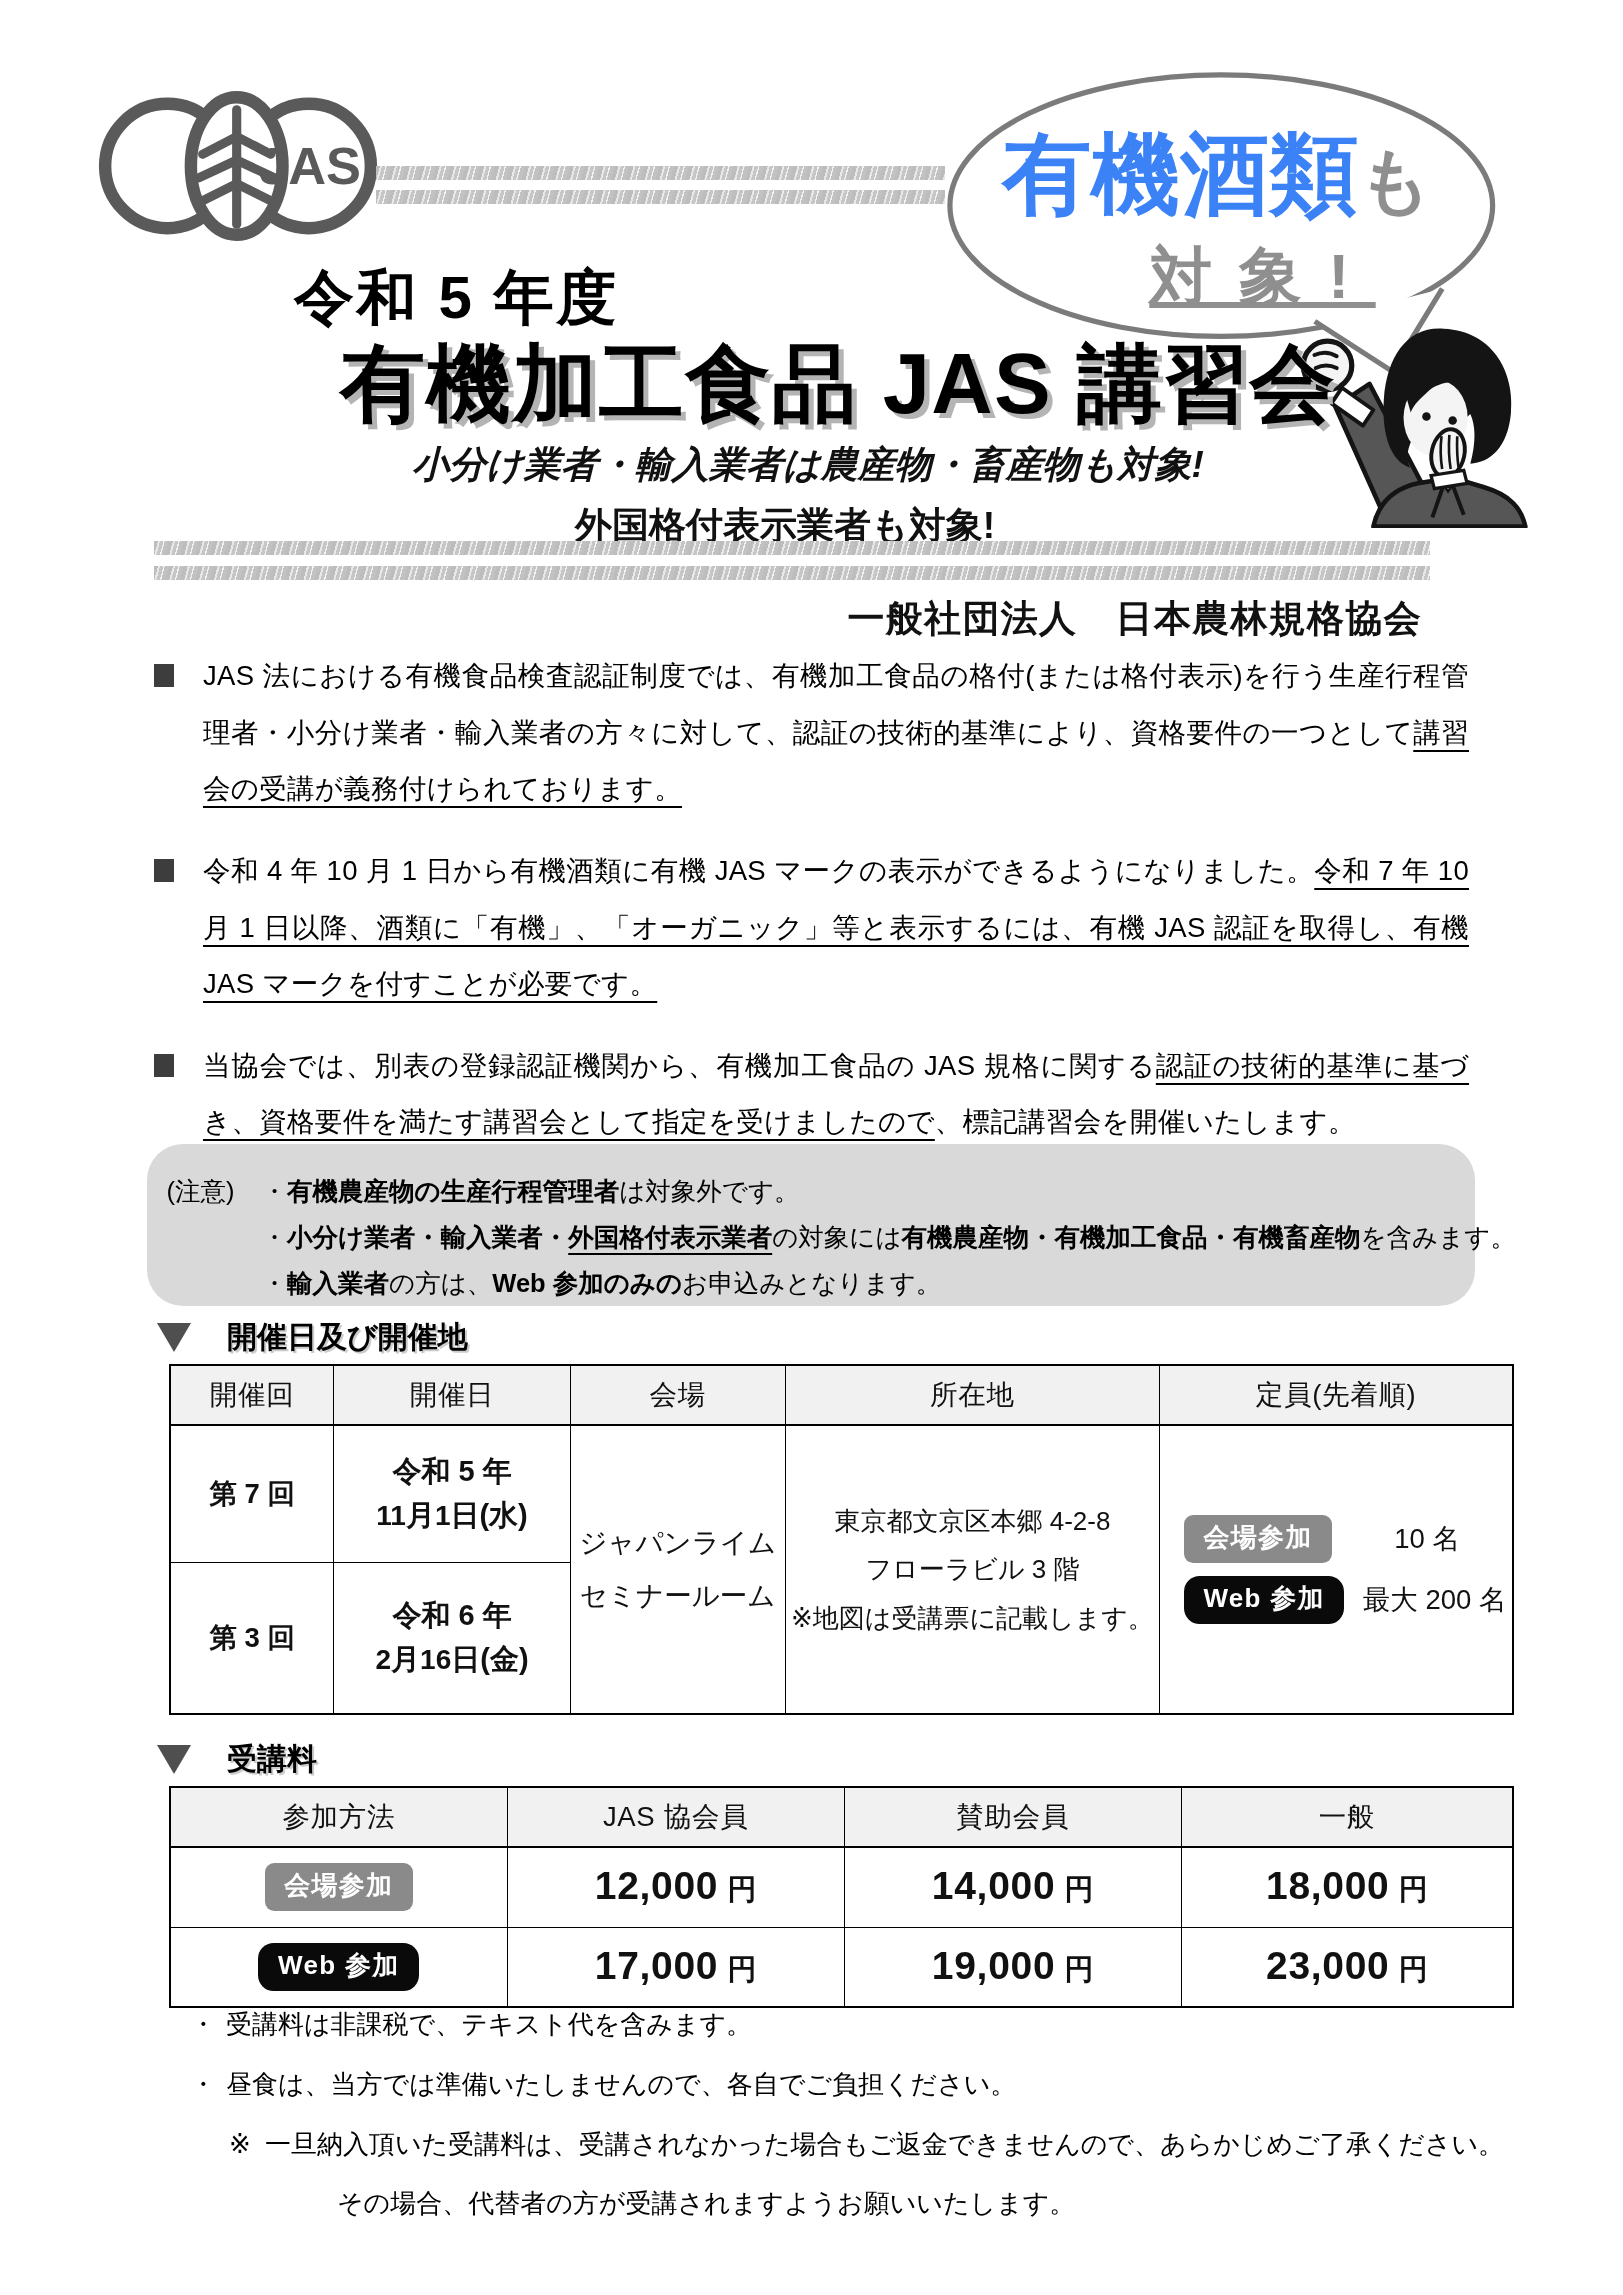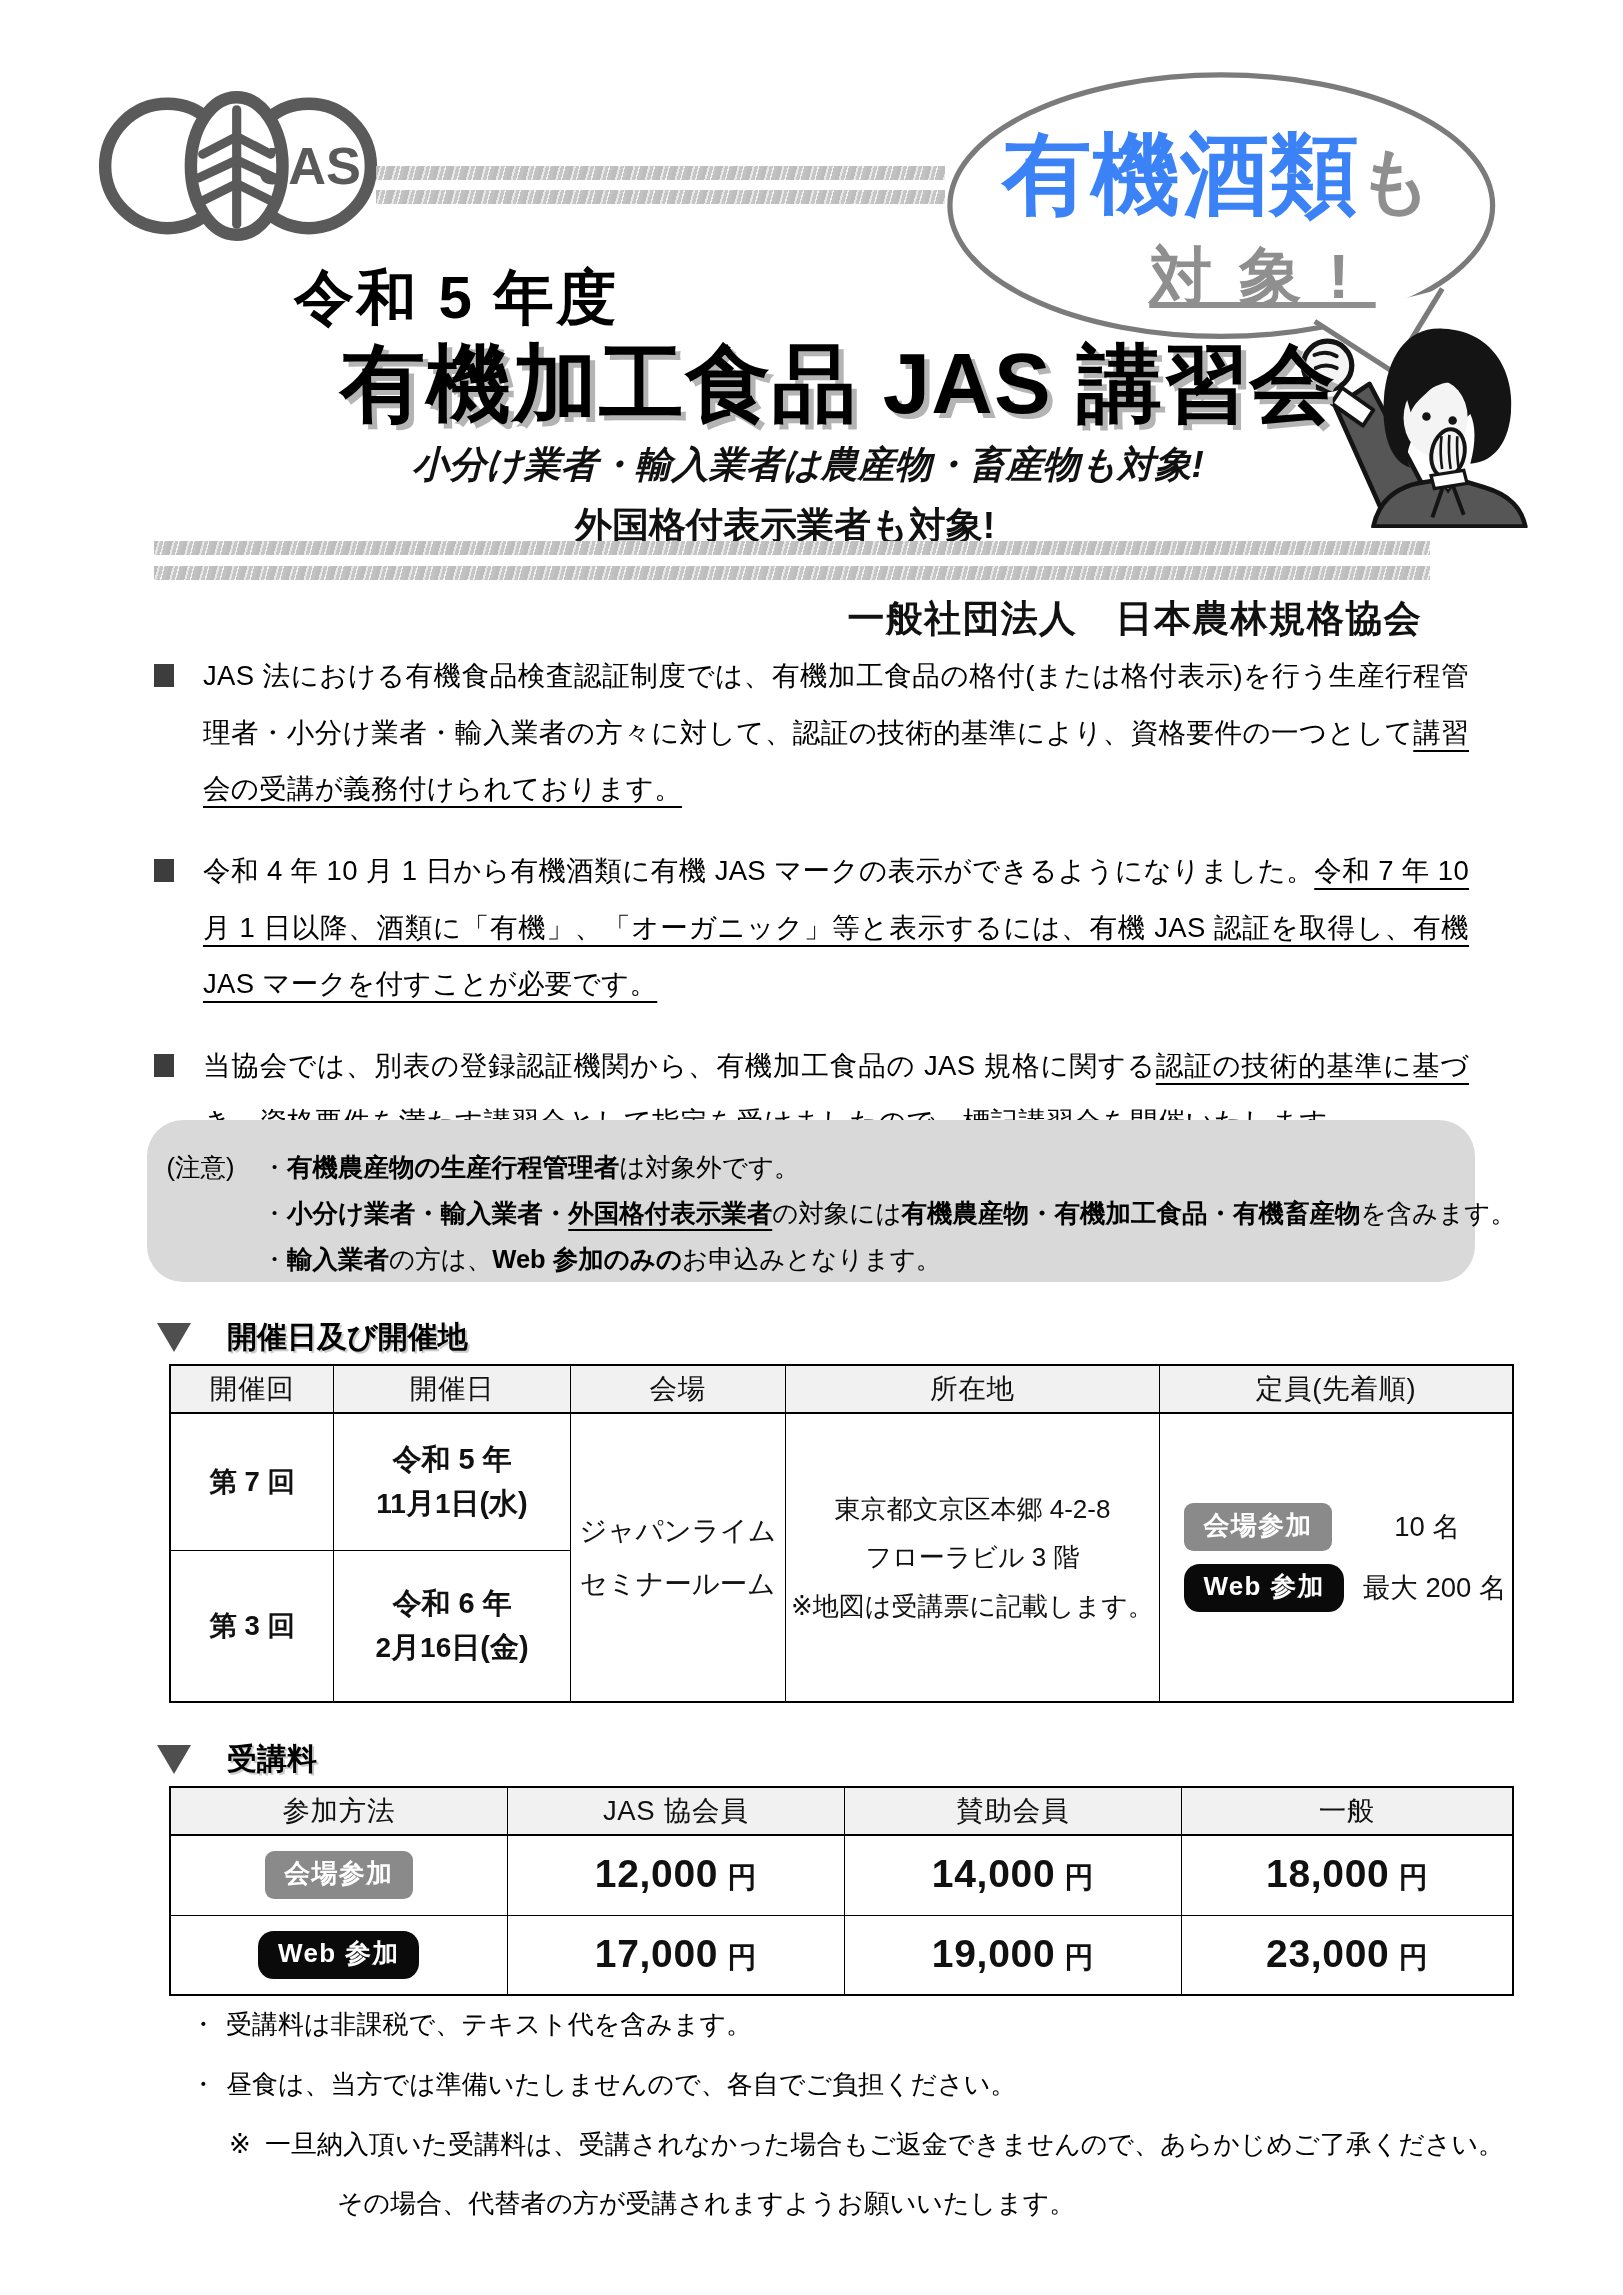--- a/index.html
+++ b/index.html
@@ -37,41 +37,41 @@
 
   
   #bullets { left:154px; top:648px; width:1315px; }
   .bullet { display:flex; align-items:flex-start; margin-bottom:25px; }
   .bullet-marker { flex:0 0 19.6px; height:23.6px; background:#3d3d3d; margin-top:15.7px; margin-right:29.4px; }
   .bullet-text { flex:1; font-size:27.5px; line-height:2.06; text-align:justify; color:#000; letter-spacing:0.3px; }
   .u { text-decoration:underline; text-decoration-thickness:2.3px; text-underline-offset:7.9px; }
   .b { font-weight:700; }
 
   
-  #notice-box { left:147px; top:1120px; width:1328px; height:162px; background:#d9d9d9; border-radius:36px;
+  #notice-box { left:147px; top:1144px; width:1328px; height:162px; background:#d9d9d9; border-radius:36px;
                 padding:23.6px 0 0 19.6px; }
   .notice-row { display:flex; font-size:25.5px; line-height:1.82; white-space:nowrap; color:#000; }
   .notice-label { flex:0 0 95px; }
   .nu { text-decoration:underline; text-decoration-thickness:2px; text-underline-offset:6.5px; }
 
   
   .section-title { display:flex; align-items:center; font-size:30px; font-weight:800; color:#000;
                    text-shadow:2px 2px 0 #cccccc; }
   .tri { width:0; height:0; border-left:17px solid transparent; border-right:17px solid transparent;
          border-top:29px solid #4f4f4f; margin-right:36px; text-shadow:none; }
   #section-schedule { left:157px; top:1317px; }
   #section-fees     { left:157px; top:1739px; }
 
   
   table { border-collapse:collapse; table-layout:fixed; background:#fff; }
   #schedule-table { position:absolute; left:169px; top:1364px; width:1345px; }
   #fees-table     { position:absolute; left:169px; top:1786px; width:1345px; }
   th,td { border:1.6px solid #000; text-align:center; vertical-align:middle; }
   table { border:2.6px solid #000; }
-  thead th { background:#f1f1f1; font-size:27.5px; font-weight:500; height:48px; letter-spacing:0.7px;
+  thead th { background:#f1f1f1; font-size:27.5px; font-weight:500; height:60px; letter-spacing:0.7px;
              border-bottom:2.3px solid #000; }
   #schedule-table td { font-size:27.5px; }
   .session-cell { font-size:31px; font-weight:700; }
   .row-1 td { height:137px; }
   .row-2 td { height:152px; }
   .era { font-size:29px; font-weight:700; margin-bottom:3.9px; }
   .date-line .num  { font-size:28px; font-weight:800; }
   .date-line .unit { font-size:29px; font-weight:700; }
   .venue-cell div { line-height:1.9; font-size:27.5px; }
   .addr-cell div { line-height:1.85; font-size:26px; }

